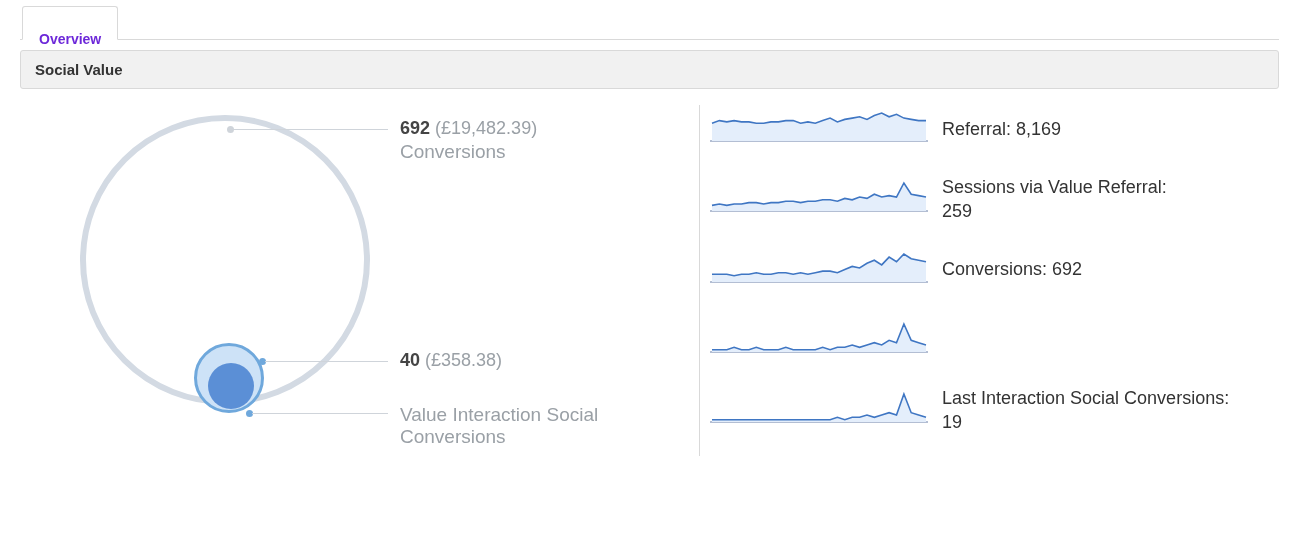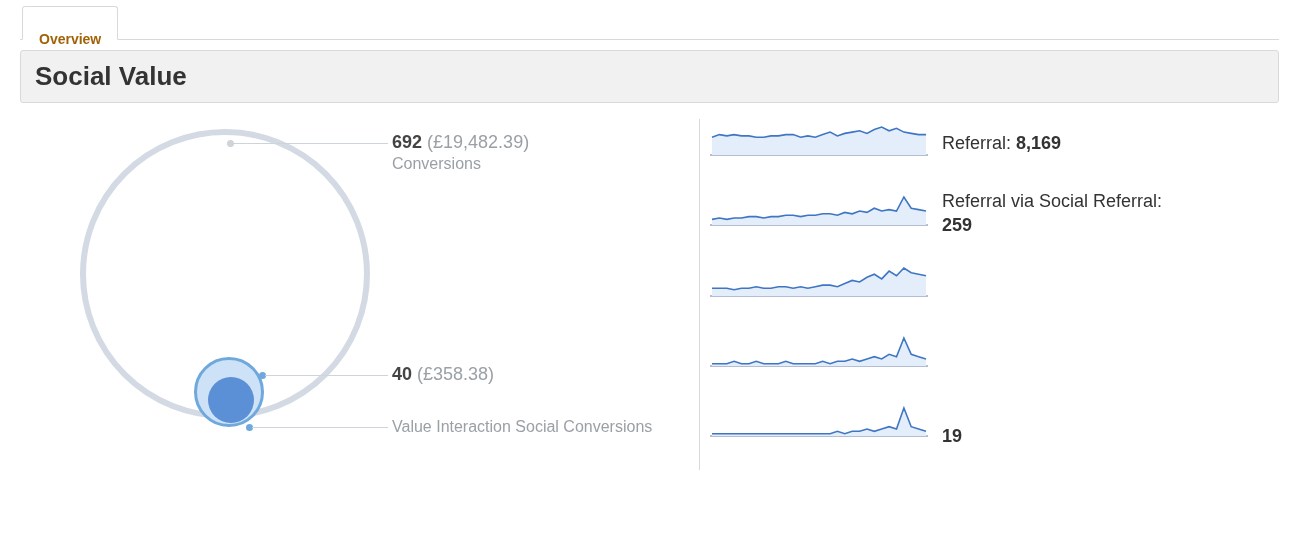--- a/index.html
+++ b/index.html
@@ -22,34 +22,34 @@
   }
   .tab {
     position: absolute;
     bottom: -1px;
     left: 2px;
     height: 33px;
     padding: 16px 16px;
     line-height: 32px;
     font-weight: 700;
     font-size: 14px;
-    color: #a16207;
+    color: #6d28d9;
     background: #fff;
     border: 1px solid #d9d9d9;
     border-bottom: 1px solid #fff;
     border-radius: 3px 3px 0 0;
     cursor: pointer;
   }
   .panel-title {
     margin-top: 10px;
     padding: 10px 14px;
     border: 1px solid #d9d9d9;
     border-radius: 3px;
     background: #f1f1f1;
-    font-size: 26px;
+    font-size: 15px;
     font-weight: 700;
     color: #333;
   }
   .content {
     display: flex;
     padding-top: 16px;
   }
   .left {
     width: 680px;
     position: relative;
@@ -102,26 +102,26 @@
   .dot.blue { background: #6fa8dc; }
   .leader1 { left: 213px; top: 24px; width: 155px; }
   .dot1    { left: 207px; top: 21px; }
   .leader2 { left: 245px; top: 256px; width: 123px; }
   .dot2    { left: 239px; top: 253px; }
   .leader3 { left: 232px; top: 308px; width: 136px; }
   .dot3    { left: 226px; top: 305px; }
   
   .lbl {
     position: absolute;
-    left: 372px;
+    left: 380px;
     max-width: 300px;
   }
   .lbl .row1 { font-size: 18px; color: #9aa0a6; }
   .lbl .row1 .num { color: #444; font-weight: 700; }
-  .lbl .row2 { font-size: 16px; color: #9aa0a6; margin-top: 2px; }
+  .lbl .row2 { font-size: 19px; color: #9aa0a6; margin-top: 2px; }
   .lbl1 { top: 13px; }
   .lbl2 { top: 245px; }
   .lbl3 { top: 297px; }
   
   .metric-row {
     display: flex;
     align-items: center;
     margin-bottom: 22px;
   }
   .spark-wrap {
@@ -130,21 +130,21 @@
     flex-shrink: 0;
   }
   .spark-wrap svg { display: block; }
   .metric-label {
     margin-left: 14px;
     font-size: 18px;
     color: #333;
     line-height: 1.35;
   }
   .metric-label .val {
-    font-weight: 700;
+    font-weight: 400;
   }
 </style>
 </head>
 <body>
 
 <div class="page">
 
   <div class="tabbar">
     <div class="tab">Overview</div>
   </div>
@@ -199,46 +199,47 @@
           <div class="metric-label"><span>Referral: </span><span class="val">8,169</span></div>
         </div>
         <div class="metric-row">
           <div class="spark-wrap">
             <svg width="218" height="40" viewBox="0 0 218 40">
     <line x1="0" y1="36" x2="218" y2="36" stroke="#697ea8" stroke-width="1"></line>
     <path d="M2.0,30.4 L9.4,29.0 L16.8,30.4 L24.1,29.0 L31.5,29.0 L38.9,27.6 L46.3,27.6 L53.7,29.0 L61.0,27.6 L68.4,27.6 L75.8,26.2 L83.2,26.2 L90.6,27.6 L97.9,26.2 L105.3,26.2 L112.7,24.8 L120.1,24.8 L127.4,26.2 L134.8,23.4 L142.2,24.8 L149.6,22.0 L157.0,23.4 L164.3,19.2 L171.7,22.0 L179.1,20.6 L186.5,22.0 L193.9,8.0 L201.2,19.2 L208.6,20.6 L216.0,22.0 L216.0,36 L2,36 Z" fill="#e4eefb"></path>
     <path d="M2.0,30.4 L9.4,29.0 L16.8,30.4 L24.1,29.0 L31.5,29.0 L38.9,27.6 L46.3,27.6 L53.7,29.0 L61.0,27.6 L68.4,27.6 L75.8,26.2 L83.2,26.2 L90.6,27.6 L97.9,26.2 L105.3,26.2 L112.7,24.8 L120.1,24.8 L127.4,26.2 L134.8,23.4 L142.2,24.8 L149.6,22.0 L157.0,23.4 L164.3,19.2 L171.7,22.0 L179.1,20.6 L186.5,22.0 L193.9,8.0 L201.2,19.2 L208.6,20.6 L216.0,22.0" fill="none" stroke="#3f76c3" stroke-width="1.6"></path>
   </svg>
           </div>
-          <div class="metric-label"><span>Referral via Social Referral: </span><br><span class="val">259</span></div>
+          <div class="metric-label"><span>Sessions via Value Referral: </span><br><span class="val">259</span></div>
         </div>
         <div class="metric-row">
           <div class="spark-wrap">
             <svg width="218" height="40" viewBox="0 0 218 40">
     <line x1="0" y1="36" x2="218" y2="36" stroke="#697ea8" stroke-width="1"></line>
     <path d="M2.0,28.2 L9.4,28.2 L16.8,28.2 L24.1,29.8 L31.5,28.2 L38.9,28.2 L46.3,26.7 L53.7,28.2 L61.0,28.2 L68.4,26.7 L75.8,26.7 L83.2,28.2 L90.6,26.7 L97.9,28.2 L105.3,26.7 L112.7,25.1 L120.1,25.1 L127.4,26.7 L134.8,23.6 L142.2,20.4 L149.6,22.0 L157.0,17.3 L164.3,14.2 L171.7,18.9 L179.1,11.1 L186.5,15.8 L193.9,8.0 L201.2,12.7 L208.6,14.2 L216.0,15.8 L216.0,36 L2,36 Z" fill="#e4eefb"></path>
     <path d="M2.0,28.2 L9.4,28.2 L16.8,28.2 L24.1,29.8 L31.5,28.2 L38.9,28.2 L46.3,26.7 L53.7,28.2 L61.0,28.2 L68.4,26.7 L75.8,26.7 L83.2,28.2 L90.6,26.7 L97.9,28.2 L105.3,26.7 L112.7,25.1 L120.1,25.1 L127.4,26.7 L134.8,23.6 L142.2,20.4 L149.6,22.0 L157.0,17.3 L164.3,14.2 L171.7,18.9 L179.1,11.1 L186.5,15.8 L193.9,8.0 L201.2,12.7 L208.6,14.2 L216.0,15.8" fill="none" stroke="#3f76c3" stroke-width="1.6"></path>
   </svg>
           </div>
+          <div class="metric-label"><span>Conversions: </span><span class="val">692</span></div>
         </div>
         <div class="metric-row">
           <div class="spark-wrap">
             <svg width="218" height="40" viewBox="0 0 218 40">
     <line x1="0" y1="36" x2="218" y2="36" stroke="#697ea8" stroke-width="1"></line>
     <path d="M2.0,33.7 L9.4,33.7 L16.8,33.7 L24.1,31.3 L31.5,33.7 L38.9,33.7 L46.3,31.3 L53.7,33.7 L61.0,33.7 L68.4,33.7 L75.8,31.3 L83.2,33.7 L90.6,33.7 L97.9,33.7 L105.3,33.7 L112.7,31.3 L120.1,33.7 L127.4,31.3 L134.8,31.3 L142.2,29.0 L149.6,31.3 L157.0,29.0 L164.3,26.7 L171.7,29.0 L179.1,24.3 L186.5,26.7 L193.9,8.0 L201.2,24.3 L208.6,26.7 L216.0,29.0 L216.0,36 L2,36 Z" fill="#e4eefb"></path>
     <path d="M2.0,33.7 L9.4,33.7 L16.8,33.7 L24.1,31.3 L31.5,33.7 L38.9,33.7 L46.3,31.3 L53.7,33.7 L61.0,33.7 L68.4,33.7 L75.8,31.3 L83.2,33.7 L90.6,33.7 L97.9,33.7 L105.3,33.7 L112.7,31.3 L120.1,33.7 L127.4,31.3 L134.8,31.3 L142.2,29.0 L149.6,31.3 L157.0,29.0 L164.3,26.7 L171.7,29.0 L179.1,24.3 L186.5,26.7 L193.9,8.0 L201.2,24.3 L208.6,26.7 L216.0,29.0" fill="none" stroke="#3f76c3" stroke-width="1.6"></path>
   </svg>
           </div>
         </div>
         <div class="metric-row">
           <div class="spark-wrap">
             <svg width="218" height="40" viewBox="0 0 218 40">
     <line x1="0" y1="36" x2="218" y2="36" stroke="#697ea8" stroke-width="1"></line>
     <path d="M2.0,33.7 L9.4,33.7 L16.8,33.7 L24.1,33.7 L31.5,33.7 L38.9,33.7 L46.3,33.7 L53.7,33.7 L61.0,33.7 L68.4,33.7 L75.8,33.7 L83.2,33.7 L90.6,33.7 L97.9,33.7 L105.3,33.7 L112.7,33.7 L120.1,33.7 L127.4,31.3 L134.8,33.7 L142.2,31.3 L149.6,31.3 L157.0,29.0 L164.3,31.3 L171.7,29.0 L179.1,26.7 L186.5,29.0 L193.9,8.0 L201.2,26.7 L208.6,29.0 L216.0,31.3 L216.0,36 L2,36 Z" fill="#e4eefb"></path>
     <path d="M2.0,33.7 L9.4,33.7 L16.8,33.7 L24.1,33.7 L31.5,33.7 L38.9,33.7 L46.3,33.7 L53.7,33.7 L61.0,33.7 L68.4,33.7 L75.8,33.7 L83.2,33.7 L90.6,33.7 L97.9,33.7 L105.3,33.7 L112.7,33.7 L120.1,33.7 L127.4,31.3 L134.8,33.7 L142.2,31.3 L149.6,31.3 L157.0,29.0 L164.3,31.3 L171.7,29.0 L179.1,26.7 L186.5,29.0 L193.9,8.0 L201.2,26.7 L208.6,29.0 L216.0,31.3" fill="none" stroke="#3f76c3" stroke-width="1.6"></path>
   </svg>
           </div>
-          <div class="metric-label"><br><span class="val">19</span></div>
+          <div class="metric-label"><span>Last Interaction Social Conversions: </span><br><span class="val">19</span></div>
         </div>
       </div>
 
   </div>
 </div>
 
 </body></html>

